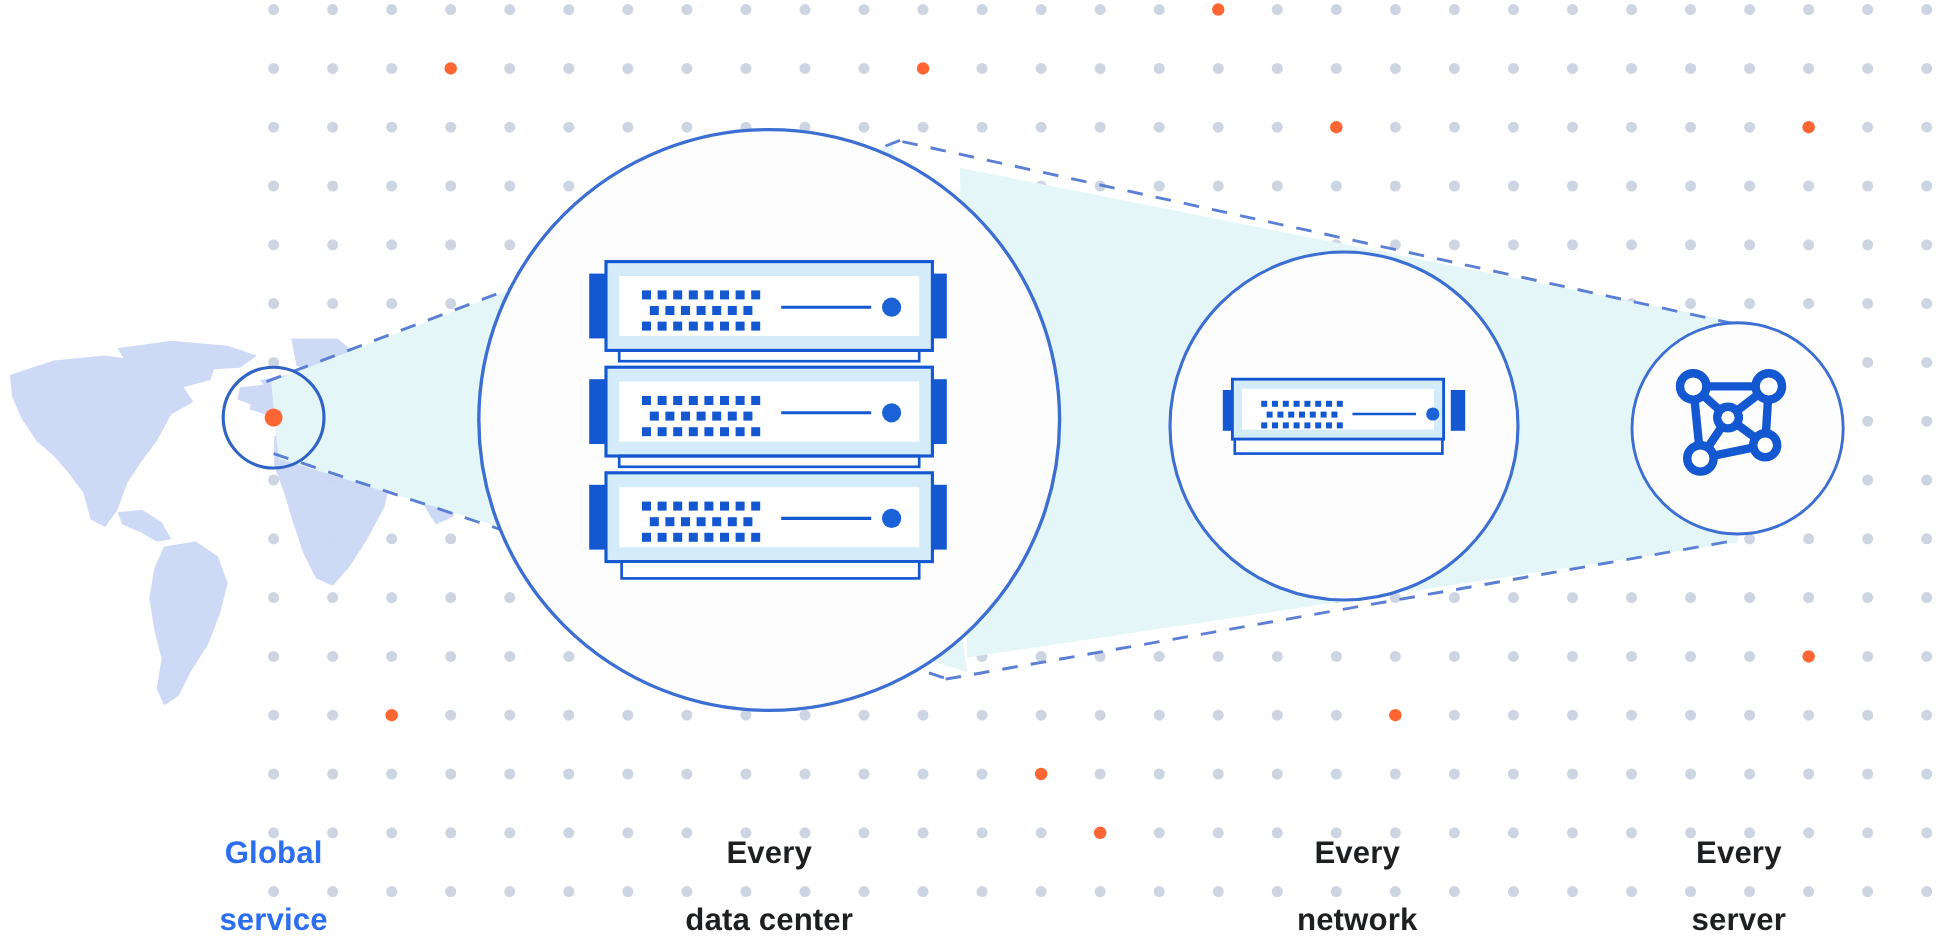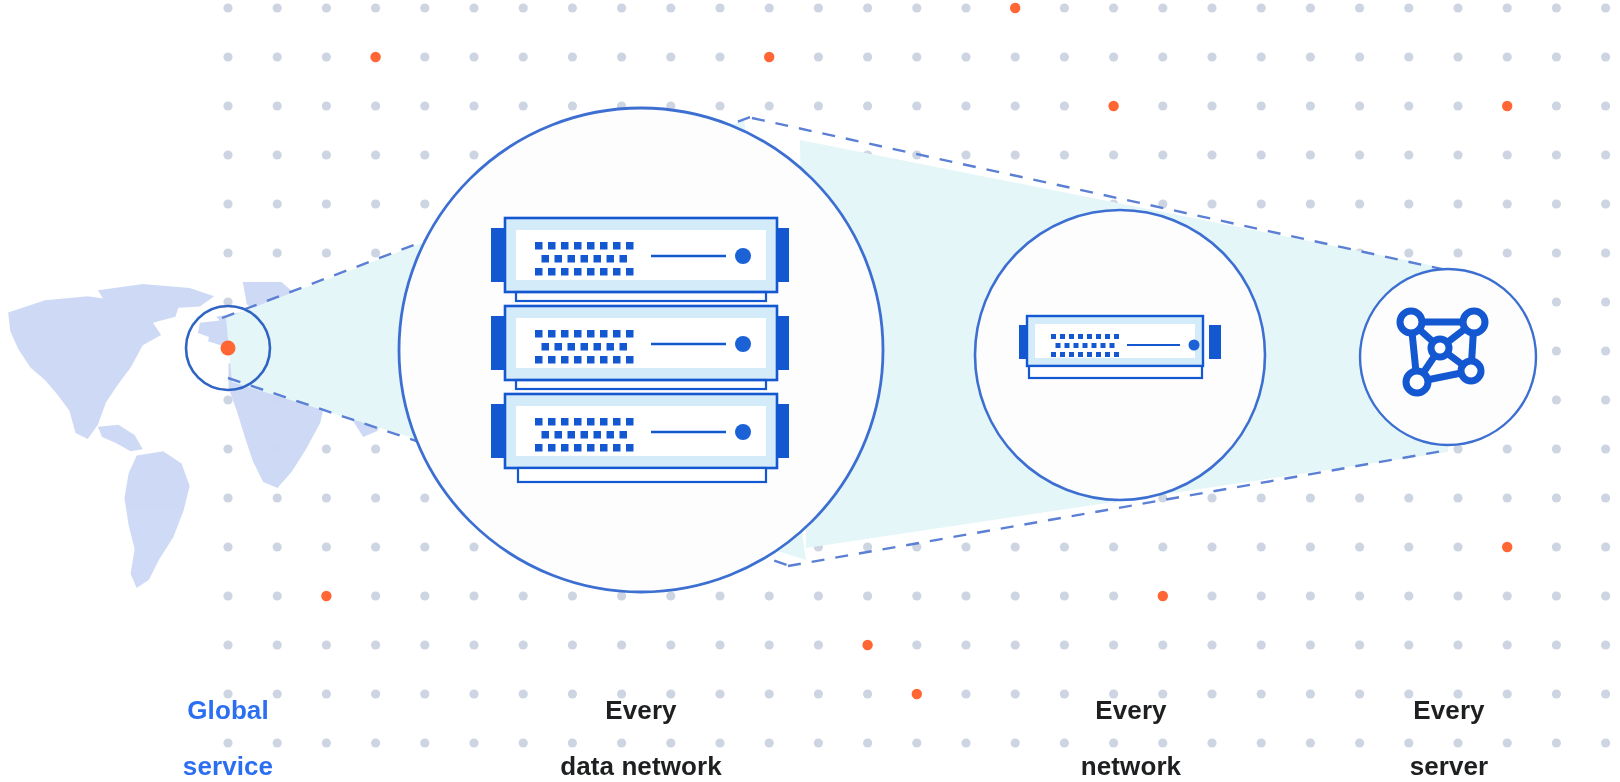--- a/index.html
+++ b/index.html
@@ -724,21 +724,21 @@
     </g>
   </svg>
 
   <div class="label accent" style="left:128px; top:668px; width:200px;">
     <div>Global</div>
     <div>service</div>
   </div>
 
   <div class="label" style="left:541px; top:668px; width:200px;">
     <div>Every</div>
-    <div>data network</div>
+    <div>data center</div>
   </div>
 
   <div class="label" style="left:1031px; top:668px; width:200px;">
     <div>Every</div>
     <div>network</div>
   </div>
 
   <div class="label" style="left:1349px; top:668px; width:200px;">
     <div>Every</div>
     <div>server</div>

